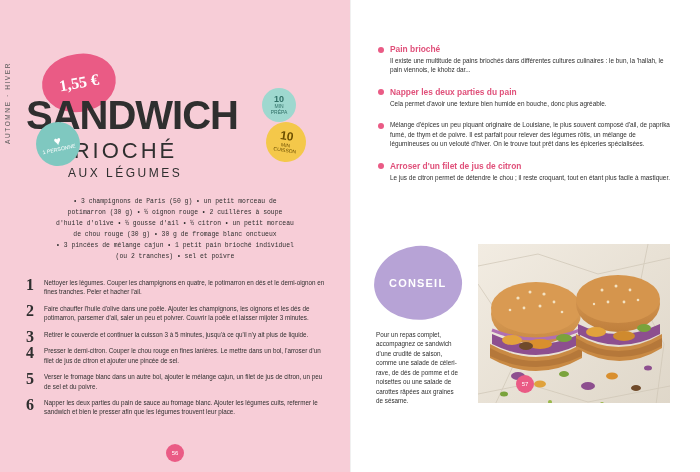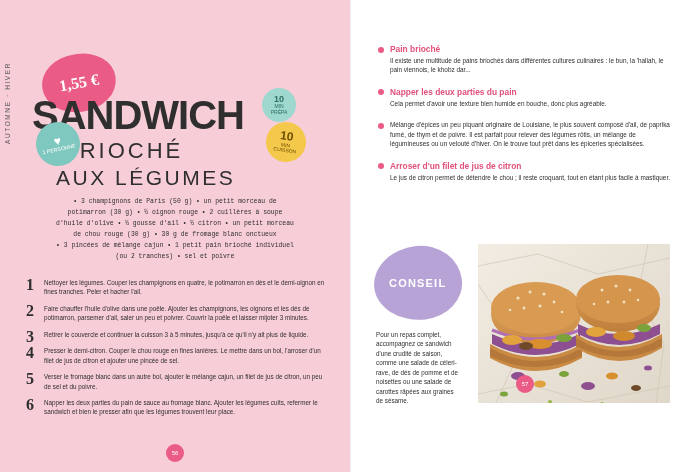--- a/index.html
+++ b/index.html
@@ -43,44 +43,44 @@
     display: flex; align-items: center; justify-content: center;
     color: #fff;
     font-weight: bold;
     font-size: 16px;
     font-family: "Liberation Serif", serif;
     box-shadow: none;
   }
   .price-burst span { transform: rotate(-2deg); }
 
   
-  .title-wrap { position: absolute; left: 32px; top: 96px; width: 270px; }
+  .title-wrap { position: absolute; left: 26px; top: 96px; width: 270px; }
   .title-main {
     font-family: "Liberation Sans", sans-serif;
     font-weight: bold;
     font-size: 40px;
     letter-spacing: -1px;
     color: #2f2f2f;
     line-height: 0.95;
   }
   .title-sub {
     font-family: "Liberation Sans", sans-serif;
     font-size: 22px;
     letter-spacing: 3px;
     color: #2f2f2f;
     margin-top: 4px;
     margin-left: 30px;
   }
   .title-sub2 {
     font-family: "Liberation Sans", sans-serif;
-    font-size: 21px;
+    font-size: 12px;
     letter-spacing: 2.5px;
     color: #2f2f2f;
     margin-top: 2px;
-    margin-left: 24px;
+    margin-left: 42px;
   }
 
   
   .badge {
     position: absolute;
     border-radius: 50%;
     display: flex; flex-direction: column;
     align-items: center; justify-content: center;
     text-align: center;
     line-height: 1.05;

